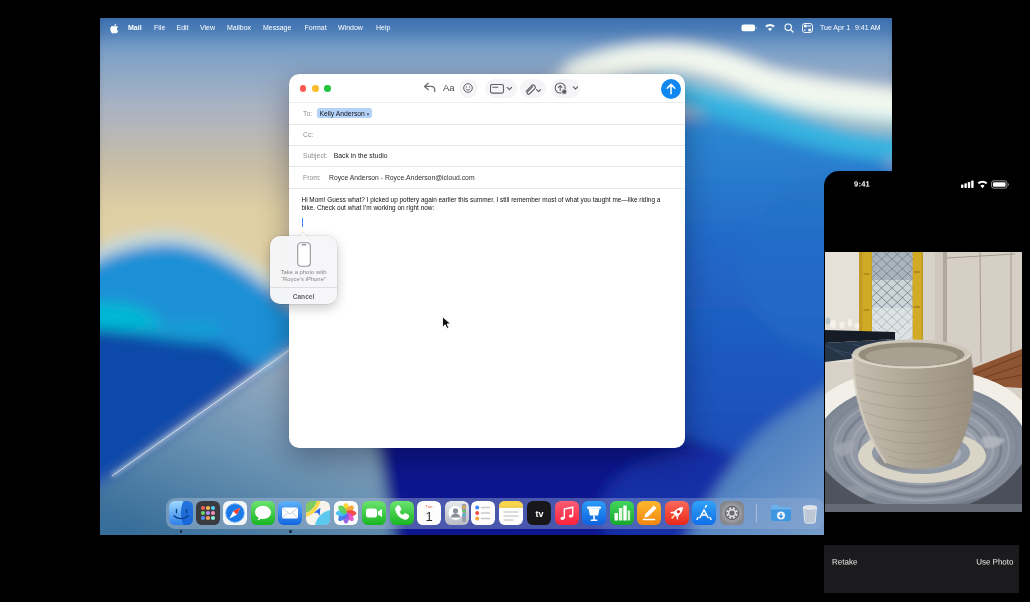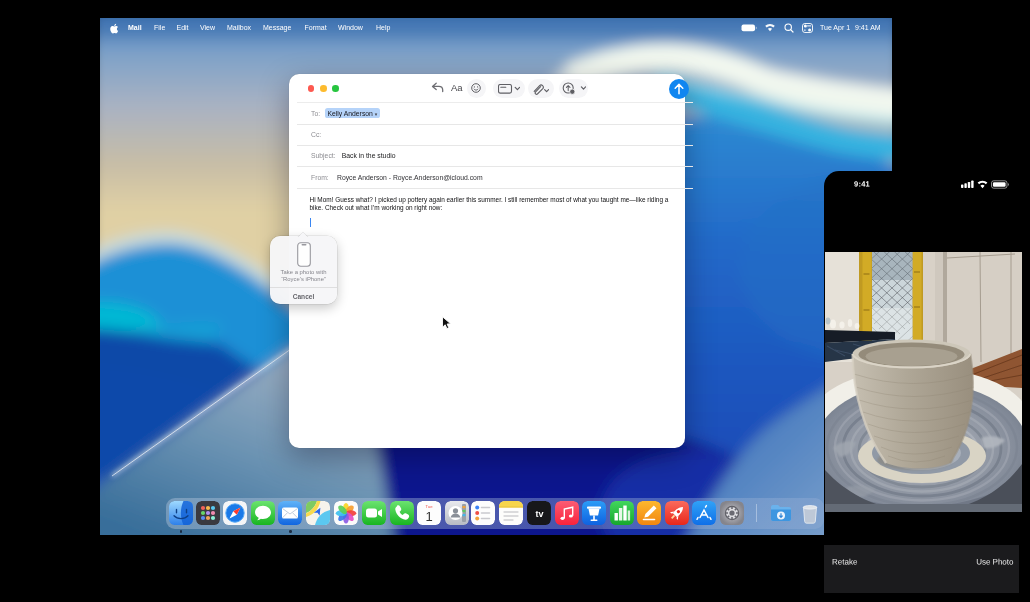--- a/index.html
+++ b/index.html
@@ -364,21 +364,21 @@
           <path d="M5.5,6.5 h13 l-1.2,14 c-0.1,1 -0.9,1.7 -1.9,1.7 h-6.8 c-1,0 -1.8,-0.7 -1.9,-1.7 Z" fill="#c9cfd8" opacity="0.85"></path>
           <path d="M5.5,6.5 h13 l-1.2,14 c-0.1,1 -0.9,1.7 -1.9,1.7 h-6.8 c-1,0 -1.8,-0.7 -1.9,-1.7 Z" fill="none" stroke="#eef1f5" stroke-width="0.8"></path>
           <ellipse cx="12" cy="6.3" rx="6.8" ry="1.8" fill="#dde2e8"></ellipse>
           <ellipse cx="12" cy="6.3" rx="6.8" ry="1.8" fill="none" stroke="#f5f7fa" stroke-width="0.7"></ellipse>
         </svg>
       <div class="dot" style="left:79.5px"></div>
       <div class="dot" style="left:189px"></div>
     </div>
   </div>
   <div id="mailwin"></div>
-  <div id="mailcontent" style="position:absolute;left:8px;top:0;width:822px;height:602px;filter:opacity(0.999)">
+  <div id="mailcontent" style="position:absolute;left:0;top:0;width:822px;height:602px;filter:opacity(0.999)">
     <div class="tl" style="left:299.7px;background:#fd5950"></div>
     <div class="tl" style="left:312px;background:#fdbb2e"></div>
     <div class="tl" style="left:324.2px;background:#27c53f"></div>
     <div style="position:absolute;left:459px;top:79px;width:19px;height:19px;border-radius:10px;background:#f5f5f7"></div>
       <div style="position:absolute;left:485px;top:79px;width:32px;height:19px;border-radius:10px;background:#f5f5f7"></div>
       <div style="position:absolute;left:520px;top:79px;width:26px;height:19px;border-radius:10px;background:#f5f5f7"></div>
       <div style="position:absolute;left:551px;top:79px;width:29px;height:19px;border-radius:10px;background:#f5f5f7"></div>
     <svg style="position:absolute;left:423px;top:82px" width="13" height="11" viewBox="0 0 13 11">
         <path d="M5.2,1.2 L1.5,4.4 L5.2,7.6 M1.7,4.4 h6.2 c2.3,0 3.8,1.5 3.8,3.6 v1.6" fill="none" stroke="#6e6e73" stroke-width="1.3" stroke-linejoin="round" stroke-linecap="round"></path>
       </svg>

